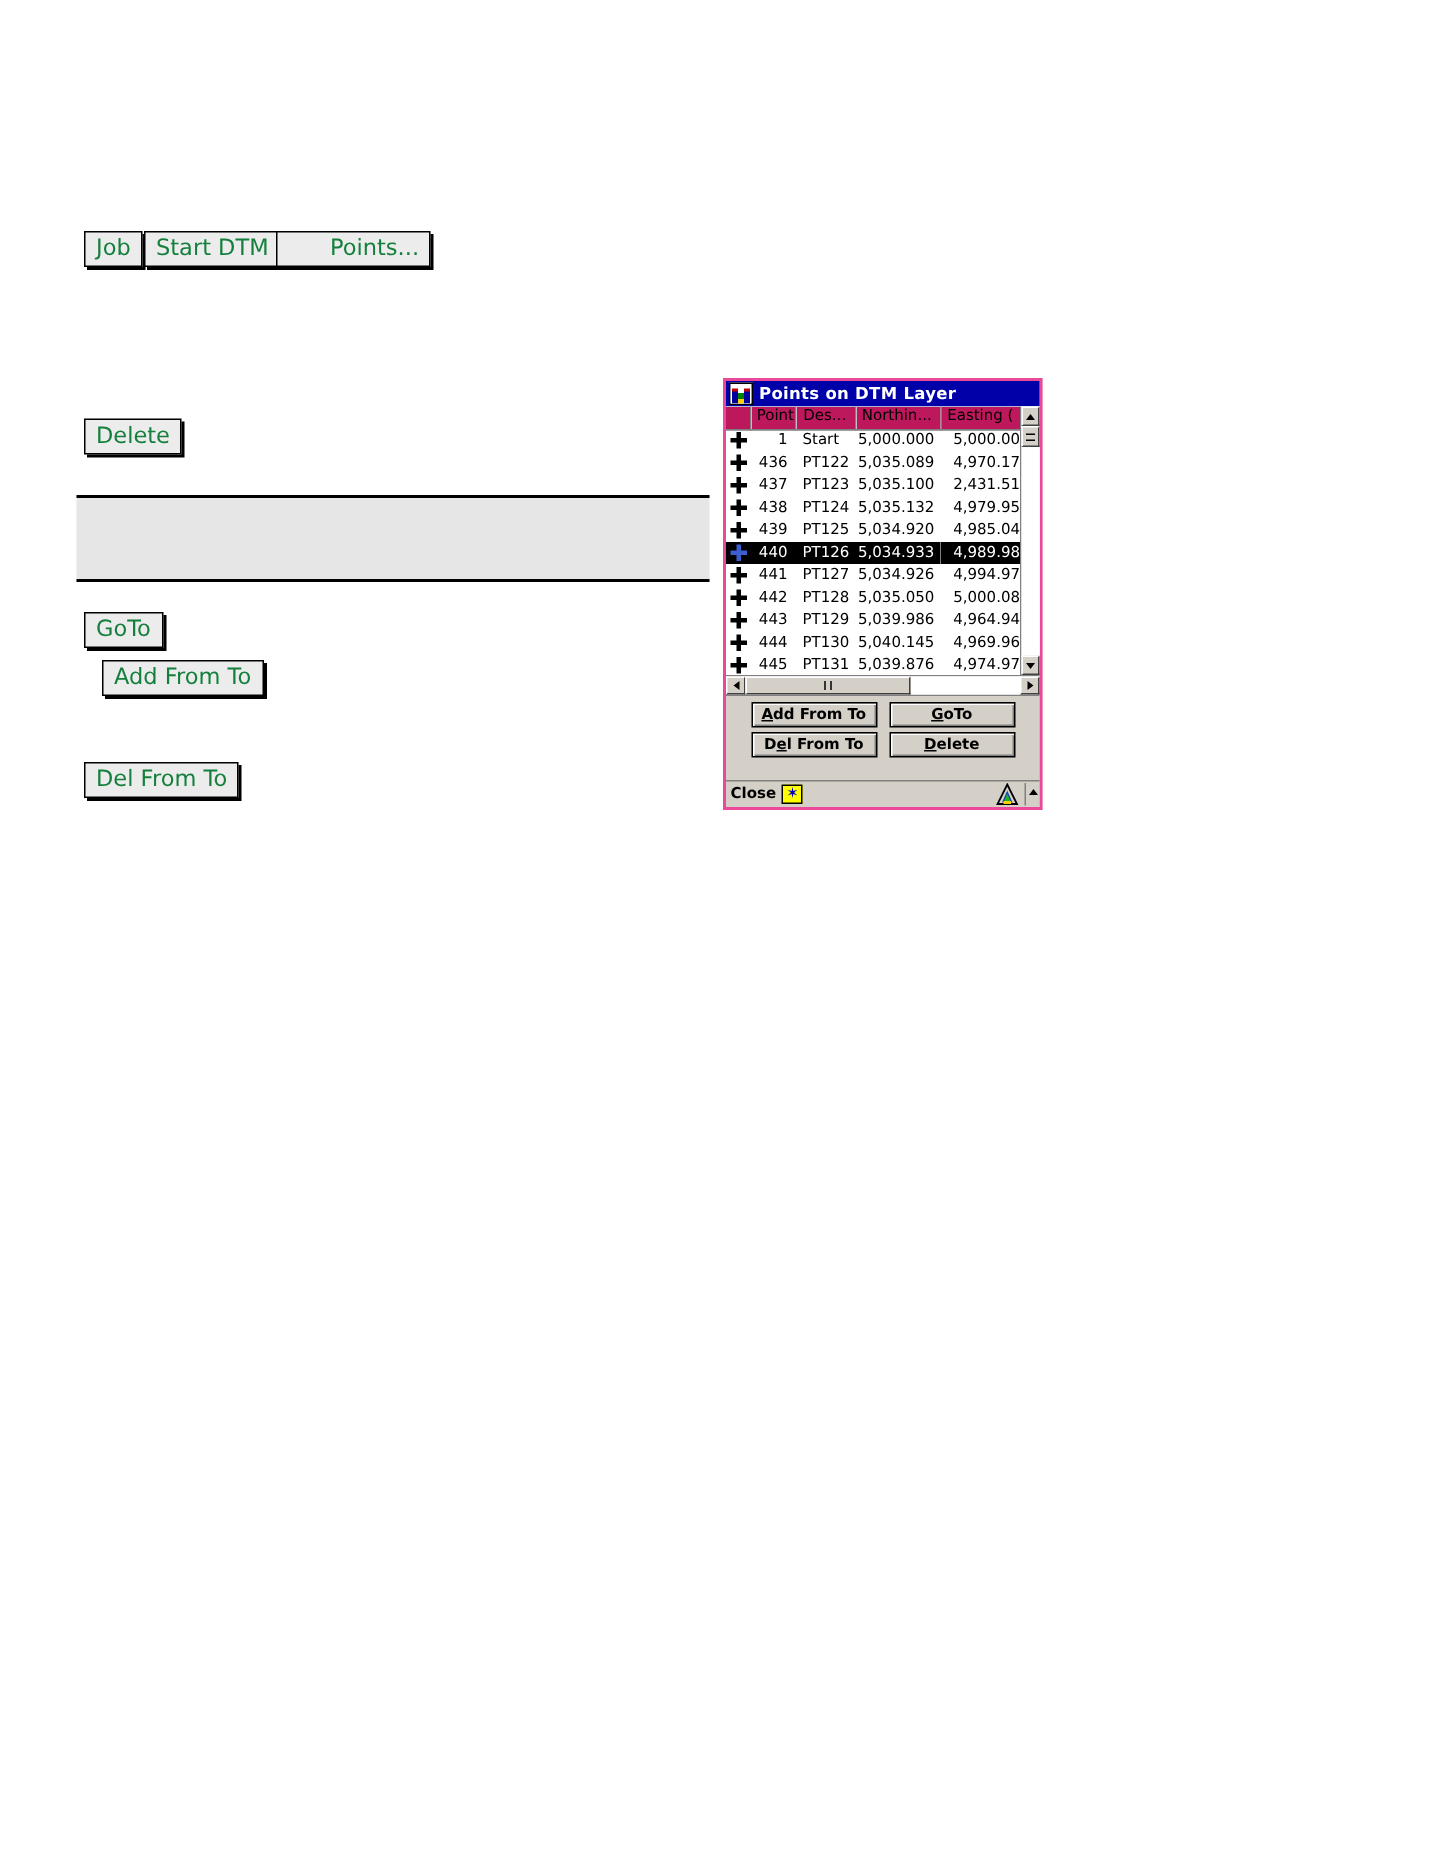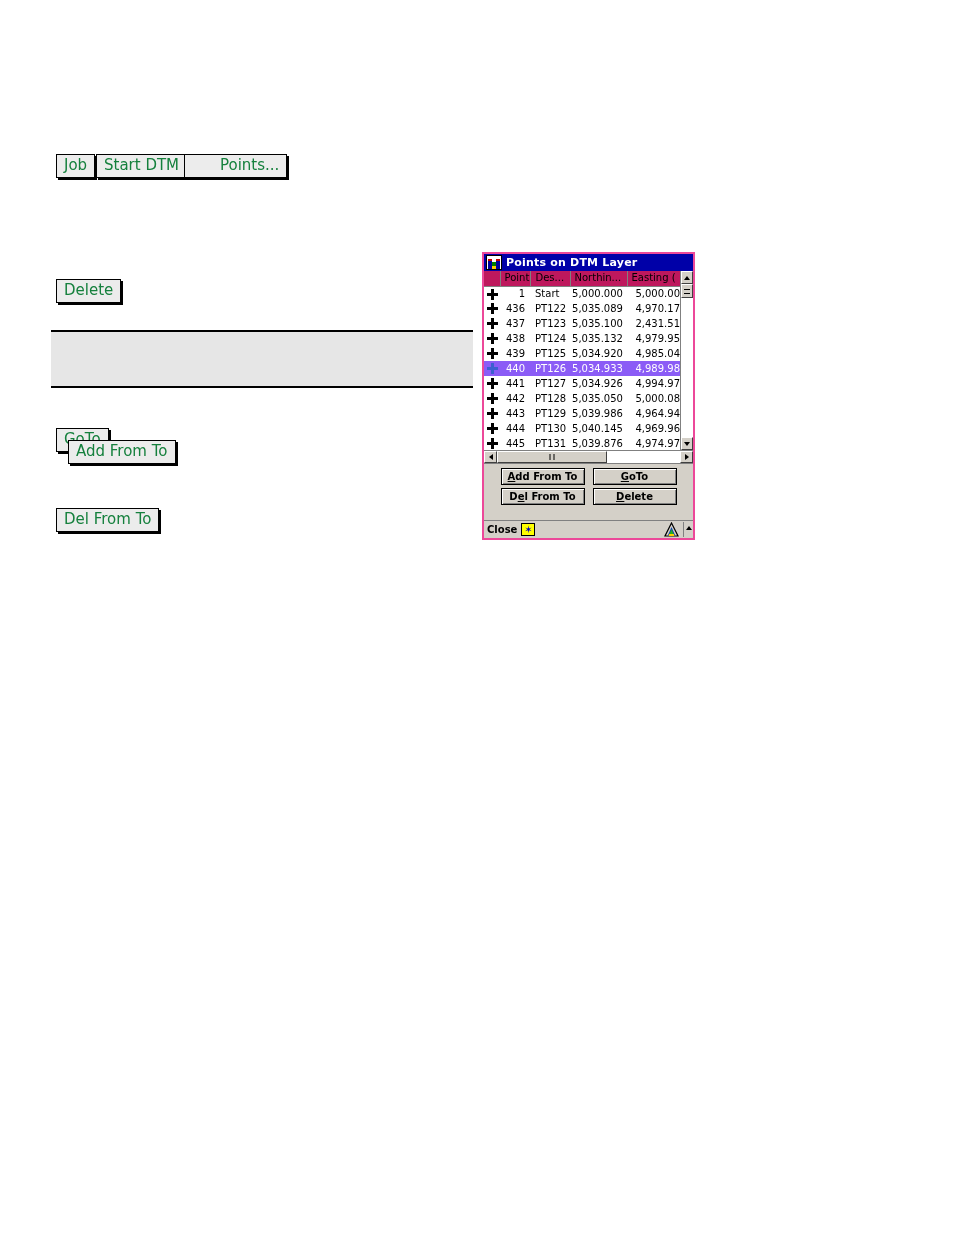--- a/index.html
+++ b/index.html
@@ -124,24 +124,24 @@
     height: 15px;
     box-sizing: border-box;
     white-space: nowrap;
     overflow: hidden;
     font-size: 10px;
     vertical-align: middle;
   }
   .c-ico   { width: 16px;  text-align: center; padding: 0 !important; }
   .c-point { width: 30px;  text-align: right; padding-right: 5px !important;}
   .c-desc  { width: 40px;  text-align: left;  padding-left: 5px !important;}
-  .c-north { width: 57px;  text-align: center; padding-right: 4px !important;}
+  .c-north { width: 57px;  text-align: left; padding-right: 4px !important;}
   .c-east  { width: 54px;  text-align: right; padding-right: 1px !important;}
 
-  tr.row.sel td { background: #8b5cf6; color: #ffffff; }
+  tr.row.sel td { background: #000000; color: #ffffff; }
 
   .plus {
     display: inline-block;
     width: 11px; height: 11px;
     position: relative;
     vertical-align: middle;
   }
   .plus::before, .plus::after {
     content: "";
     position: absolute;
@@ -345,21 +345,21 @@
   }
 </style>
 </head>
 <body>
 
 <div id="doc-buttons">
     <div class="doc-btn" style="left: 56px; top: 154px; min-width: 36px;">Job</div>
     <div class="doc-btn" style="left: 96px; top: 154px; min-width: 86px;">Start DTM</div>
     <div class="doc-btn" style="left: 184px; top: 154px; min-width: 68px; padding-left: 35px;">Points...</div>
     <div class="doc-btn" style="left: 56px; top: 251px; min-width: 58px; margin-top: 28px;">Delete</div>
-    <div class="doc-btn" style="left: 56px; top: 428px; min-width: 50px;">GoTo</div>
+    <div class="doc-btn" style="left: 56px; top: 408px; min-width: 50px;">GoTo</div>
     <div class="doc-btn" style="left: 68px; top: 440px; min-width: 104px;">Add From To</div>
     <div class="doc-btn" style="left: 56px; top: 508px; min-width: 100px;">Del From To</div>
   </div>
 <div class="doc-box" id="doc-box" style="left: 51px; top: 330px; width: 422px; height: 58px;"></div>
 
 <div class="pda">
 
   <div class="titlebar">
     <div class="title-icon">
       <svg width="14" height="13" viewBox="0 0 14 13" xmlns="http://www.w3.org/2000/svg">

